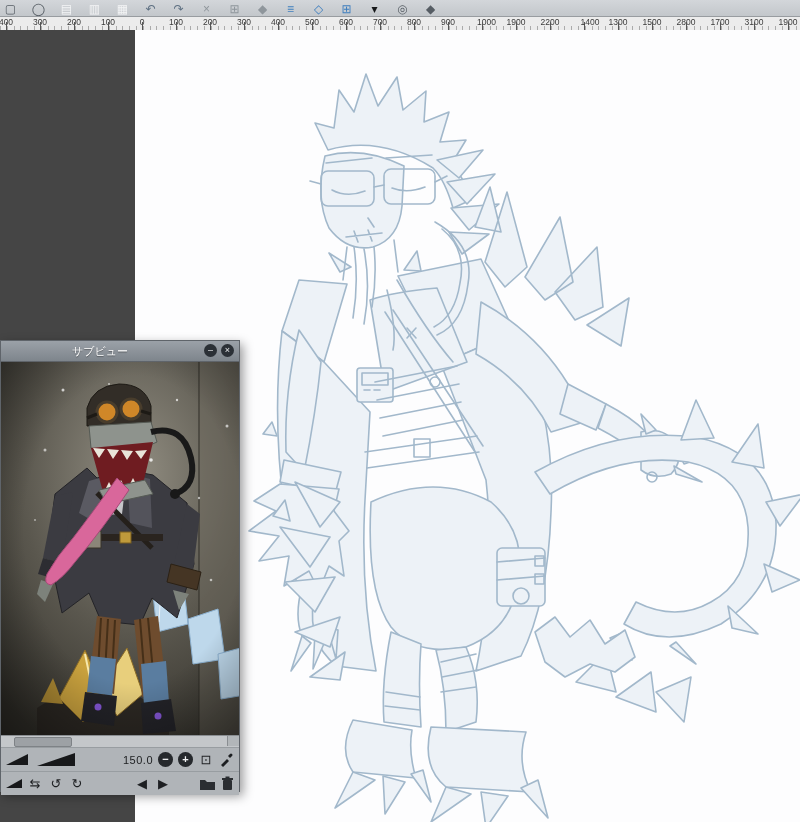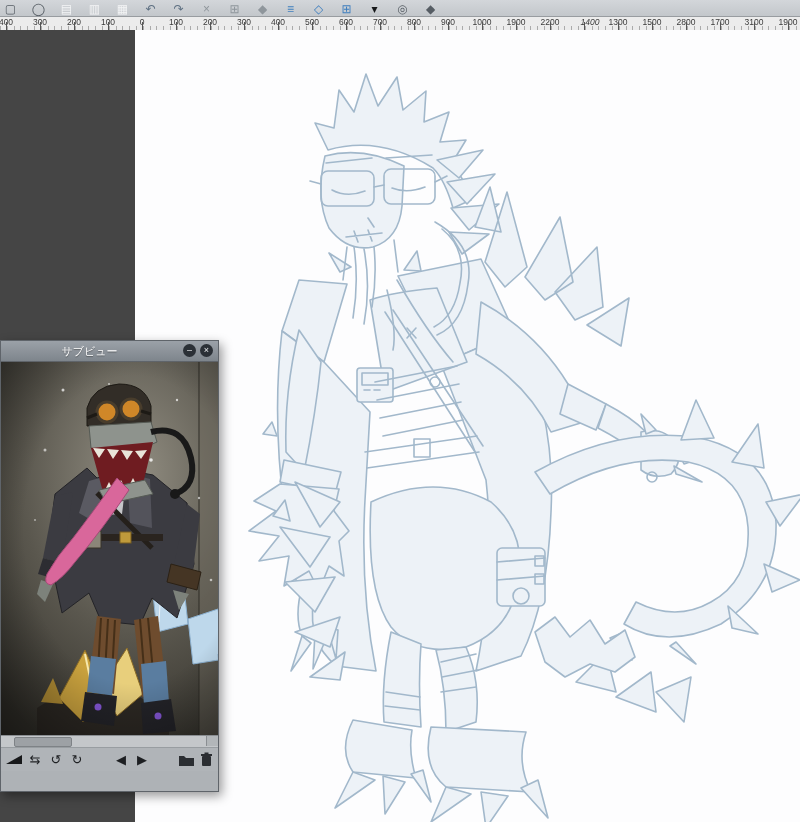--- a/index.html
+++ b/index.html
@@ -23,21 +23,21 @@
                font-size:8.5px;color:#3a3a3a;}
   .ruler-tick{position:absolute;bottom:0;width:1px;height:8px;background:#555;}
 
   
   .workspace{position:absolute;left:0;top:30px;width:800px;height:792px;}
   .pasteboard{position:absolute;left:0;top:0;width:135px;height:792px;background:#454545;}
   .canvas{position:absolute;left:135px;top:0;width:665px;height:792px;background:#fdfdfe;}
   .canvas svg{display:block;}
 
   
-  .subview{position:absolute;left:0;top:340px;width:219px;height:452px;
+  .subview{position:absolute;left:0;top:340px;width:240px;height:452px;
            background:#aeb2b6;border:1px solid #5f646a;box-sizing:border-box;
            box-shadow:3px 4px 10px rgba(0,0,0,.4);z-index:5;}
   .sv-title{height:20px;background:linear-gradient(#9ba1a8,#7e858c);
             display:flex;align-items:center;position:relative;
             border-bottom:1px solid #5f646a;}
   .sv-title-text{position:absolute;left:0;right:40px;text-align:center;
                  color:#fff;font-size:11px;text-shadow:0 1px 1px rgba(0,0,0,.4);}
   .sv-winbtn{width:13px;height:13px;border-radius:50%;background:#2b3036;color:#e8eaec;
              font-size:9px;line-height:13px;text-align:center;margin-left:4px;cursor:default;}
   .sv-winbtns{position:absolute;right:5px;top:3px;display:flex;}
@@ -103,29 +103,29 @@
     <span class="ruler-label" style="left: 298px;">500</span>
     <span class="ruler-tick" style="left: 312px;"></span>
     <span class="ruler-label" style="left: 332px;">600</span>
     <span class="ruler-tick" style="left: 346px;"></span>
     <span class="ruler-label" style="left: 366px;">700</span>
     <span class="ruler-tick" style="left: 380px;"></span>
     <span class="ruler-label" style="left: 400px;">800</span>
     <span class="ruler-tick" style="left: 414px;"></span>
     <span class="ruler-label" style="left: 434px;">900</span>
     <span class="ruler-tick" style="left: 448px;"></span>
-    <span class="ruler-label" style="left: 468px;">1000</span>
+    <span class="ruler-label" style="left: 468px; text-align: right;">1000</span>
     <span class="ruler-tick" style="left: 482px;"></span>
     <span class="ruler-label" style="left: 502px;">1900</span>
     <span class="ruler-tick" style="left: 516px;"></span>
     <span class="ruler-label" style="left: 536px;">2200</span>
     <span class="ruler-tick" style="left: 550px;"></span>
     <span class="ruler-label" style="left: 604px;">1300</span>
     <span class="ruler-tick" style="left: 584px;"></span>
-    <span class="ruler-label" style="left: 576px; font-style: italic;">1400</span>
+    <span class="ruler-label" style="left: 576px;">1400</span>
     <span class="ruler-tick" style="left: 618px;"></span>
     <span class="ruler-label" style="left: 638px;">1500</span>
     <span class="ruler-tick" style="left: 652px;"></span>
     <span class="ruler-label" style="left: 672px;">2800</span>
     <span class="ruler-tick" style="left: 686px;"></span>
     <span class="ruler-label" style="left: 706px;">1700</span>
     <span class="ruler-tick" style="left: 720px;"></span>
     <span class="ruler-label" style="left: 740px;">3100</span>
     <span class="ruler-tick" style="left: 754px;"></span>
     <span class="ruler-label" style="left: 774px;">1900</span>
@@ -308,20 +308,33 @@
       <circle cx="174" cy="132" r="5" fill="#191919"></circle>
       <rect width="266" height="373" fill="url(#vg)"></rect>
     </svg>
   </div>
 
   <div class="sv-scroll">
     <div class="sv-thumb"></div>
     <div class="sv-corner"></div>
   </div>
 
+  <div class="sv-row">
+    <div class="wedge-sm"></div>
+    <div class="wedge-lg"></div>
+    <span class="sv-zoom">150.0</span>
+    <span class="sv-round">−</span>
+    <span class="sv-round">+</span>
+    <span class="sv-flat">⊡</span>
+    <span style="width:15px;height:15px;">
+      <svg width="15" height="15" viewBox="0 0 15 15">
+        <path d="M2,13 L8,7 L10,9 L4,15 Z M9,4 L11,6 L13,4 Q14,3 13,2 Q12,1 11,2 Z" fill="#1d1f22"></path>
+      </svg>
+    </span>
+  </div>
 
   <div class="sv-row">
     <div class="wedge-xs"></div>
     <span class="sv-flat">⇆</span>
     <span class="sv-flat">↺</span>
     <span class="sv-flat">↻</span>
     <span class="spacer"></span>
     <span class="sv-flat">◀</span>
     <span class="sv-flat">▶</span>
     <span class="gap18"></span>

